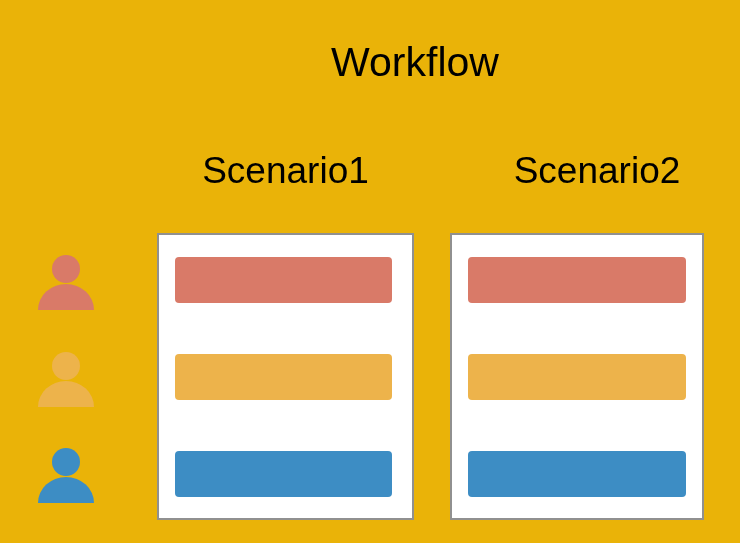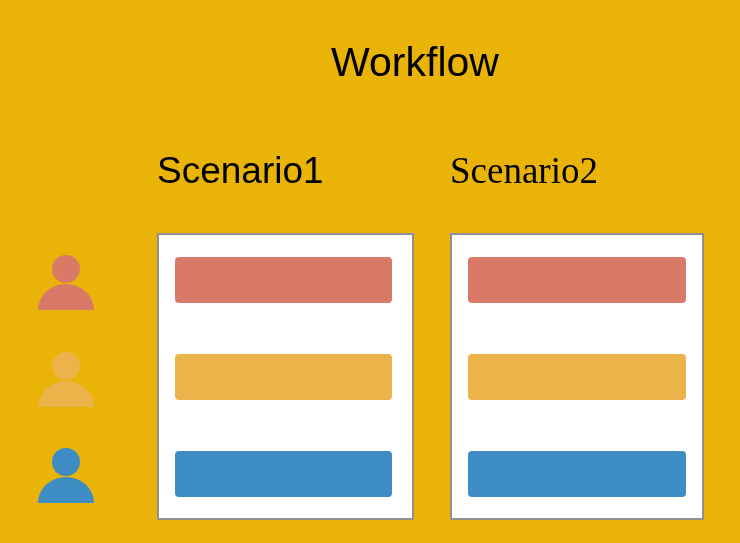--- a/index.html
+++ b/index.html
@@ -39,25 +39,25 @@
   }
 
   
   .col-header {
     position: absolute;
     top: 149px;
     font-size: 37px;
     line-height: 44px;
     color: #000000;
     font-weight: 400;
-    text-align: left;
+    text-align: center;
     white-space: nowrap;
   }
   .col-header.c0 { left: 157px; width: 257px; }
-  .col-header.c1 { left: 450px; width: 254px; font-family: Liberation Serif, serif; }
+  .col-header.c1 { left: 470px; width: 254px; }
 
   
   .actor-col {
     position: absolute;
     left: 0;
     top: 0;
     width: 150px;
     height: 543px;
   }
   .actor {

